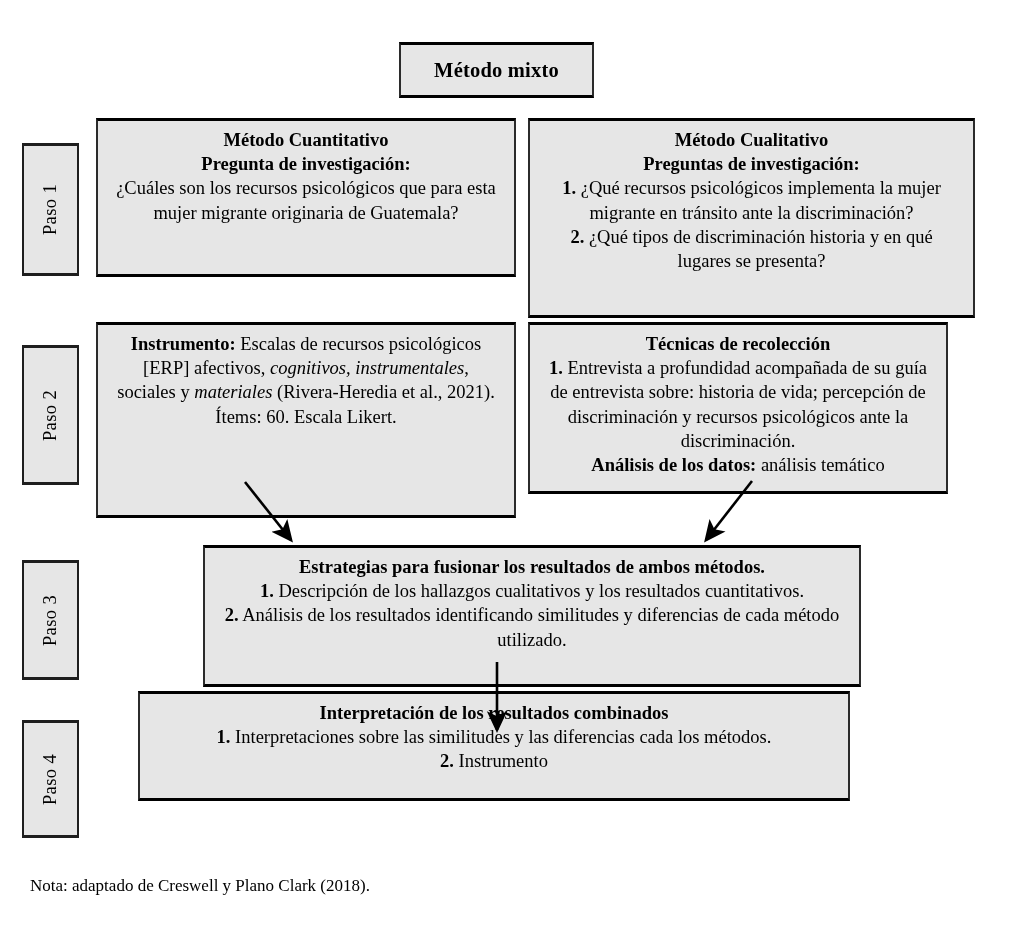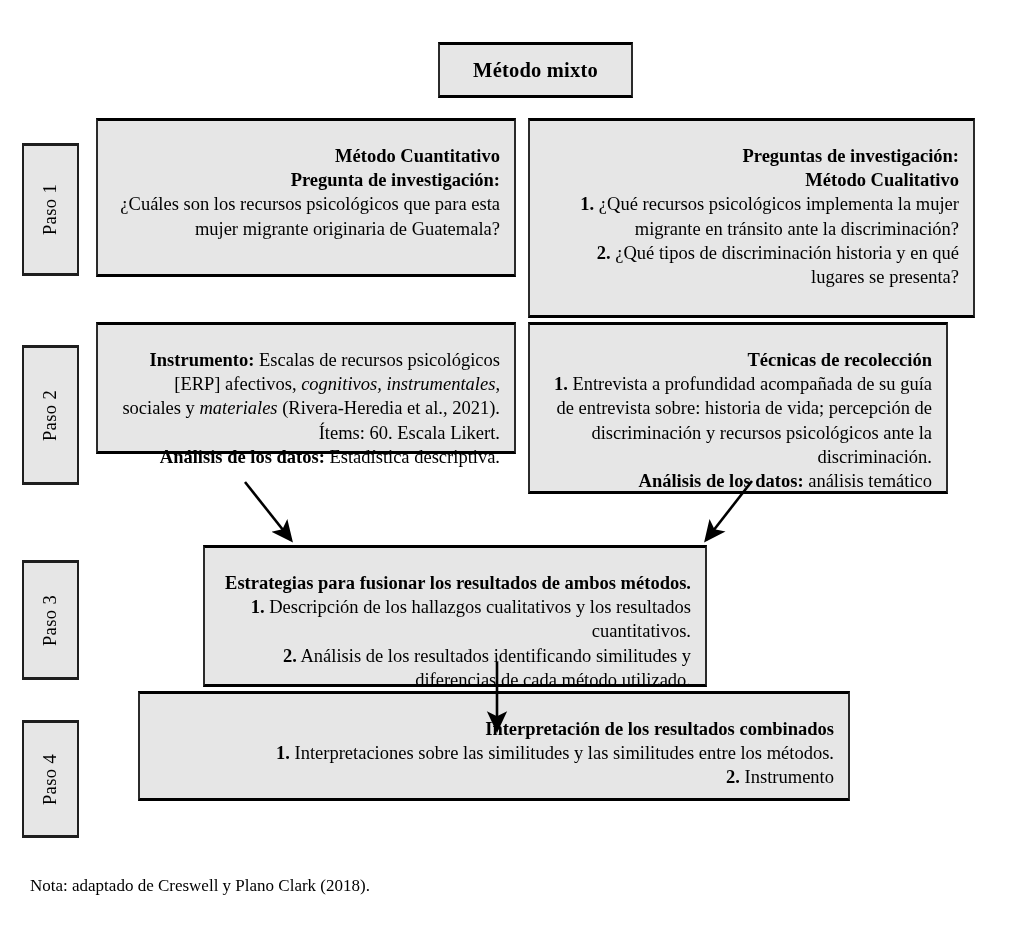--- a/index.html
+++ b/index.html
@@ -22,42 +22,41 @@
     background: #e6e6e6;
     border: 1px solid #4a4a4a;
     border-top: 3px solid #000000;
     border-left: 2px solid #2b2b2b;
     border-right: 2px solid #2b2b2b;
     border-bottom: 3px solid #000000;
     box-sizing: border-box;
   }
 
   .content-box {
-    padding: 23px 14px 10px 14px;
+    padding: 7px 14px 10px 14px;
     font-size: 18.5px;
     line-height: 1.31;
-    text-align: right;
+    text-align: center;
   }
   .content-box p {
     margin: 0;
   }
 
   b { font-weight: bold; }
   i { font-style: italic; }
 
   
   #title-box {
     left: 399px;
     top: 42px;
     width: 195px;
     height: 56px;
     display: flex;
     align-items: center;
     justify-content: center;
-    margin-left: 39px;
   }
   #title-box .title-text {
     font-weight: bold;
     font-size: 20.5px;
     letter-spacing: 0.2px;
   }
 
   
   .paso {
     position: absolute;
@@ -79,23 +78,23 @@
   }
 
   #paso-1 { left: 22px; top: 143px; width: 57px; height: 133px; }
   #paso-2 { left: 22px; top: 345px; width: 57px; height: 140px; }
   #paso-3 { left: 22px; top: 560px; width: 57px; height: 120px; }
   #paso-4 { left: 22px; top: 720px; width: 57px; height: 118px; }
 
   
   #quant-box { left: 96px;  top: 118px; width: 420px; height: 159px; }
   #qual-box  { left: 528px; top: 118px; width: 447px; height: 200px; }
-  #instr-box { left: 96px;  top: 322px; width: 420px; height: 132px; }
+  #instr-box { left: 96px;  top: 322px; width: 420px; height: 196px; }
   #tecn-box  { left: 528px; top: 322px; width: 420px; height: 172px; }
-  #fusion-box{ left: 203px; top: 545px; width: 504px; height: 142px; }
+  #fusion-box{ left: 203px; top: 545px; width: 658px; height: 142px; }
   #interp-box{ left: 138px; top: 691px; width: 712px; height: 110px; }
 
   
   #arrows {
     position: absolute;
     left: 0;
     top: 0;
     width: 1022px;
     height: 932px;
     pointer-events: none;
@@ -130,46 +129,45 @@
   <span>Paso 4</span>
 </div>
 
 <div class="box content-box" id="quant-box">
   <p><b>Método Cuantitativo</b></p>
   <p><b>Pregunta de investigación:</b></p>
   <p>¿Cuáles son los recursos psicológicos que para esta mujer migrante originaria de Guatemala?</p>
 </div>
 
 <div class="box content-box" id="qual-box">
+  <p><b>Método Cualitativo</b></p>
   <p><b>Preguntas de investigación:</b></p>
-  <p><b>Método Cualitativo</b></p>
   <p><b>1.</b><span> ¿Qué recursos psicológicos implementa la mujer migrante en tránsito ante la discriminación?</span></p>
   <p><b>2.</b><span> ¿Qué tipos de discriminación historia y en qué lugares se presenta?</span></p>
 </div>
 
 <div class="box content-box" id="instr-box">
   <p><b>Instrumento:</b><span> Escalas de recursos psicológicos [ERP] afectivos, </span><i>cognitivos, instrumentales</i><span>, sociales y </span><i>materiales</i><span> (Rivera-Heredia et al., 2021). Ítems: 60. Escala Likert.</span></p>
-  <p><b>Análisis de los datos:</b><span> Estadística descriptiva.</span></p>
 </div>
 
 <div class="box content-box" id="tecn-box">
   <p><b>Técnicas de recolección</b></p>
   <p><b>1.</b><span> Entrevista a profundidad acompañada de su guía de entrevista sobre: historia de vida; percepción de discriminación y recursos psicológicos ante la discriminación.</span></p>
   <p><b>Análisis de los datos:</b><span> análisis temático</span></p>
 </div>
 
 <div class="box content-box" id="fusion-box">
   <p><b>Estrategias para fusionar los resultados de ambos métodos.</b></p>
   <p><b>1.</b><span> Descripción de los hallazgos cualitativos y los resultados cuantitativos.</span></p>
   <p><b>2.</b><span> Análisis de los resultados identificando similitudes y diferencias de cada método utilizado.</span></p>
 </div>
 
 <div class="box content-box" id="interp-box">
   <p><b>Interpretación de los resultados combinados</b></p>
-  <p><b>1.</b><span> Interpretaciones sobre las similitudes y las similitudes entre los métodos.</span></p>
+  <p><b>1.</b><span> Interpretaciones sobre las similitudes y las diferencias cada los métodos.</span></p>
   <p><b>2.</b><span> Instrumento</span></p>
 </div>
 
 <svg id="arrows" viewBox="0 0 1022 932">
   <defs>
     <marker id="ah" markerWidth="9" markerHeight="9" refX="7.2" refY="4.5" orient="auto" markerUnits="strokeWidth">
       <path d="M0,0.6 L8.4,4.5 L0,8.4 L1.9,4.5 Z" fill="#000000"></path>
     </marker>
   </defs>
 

